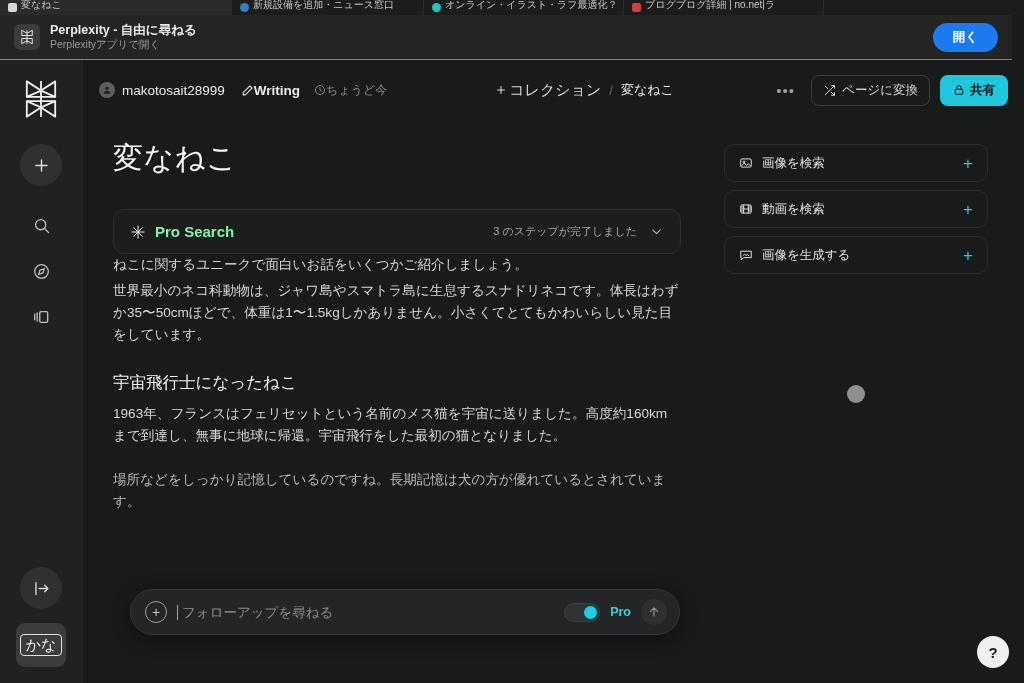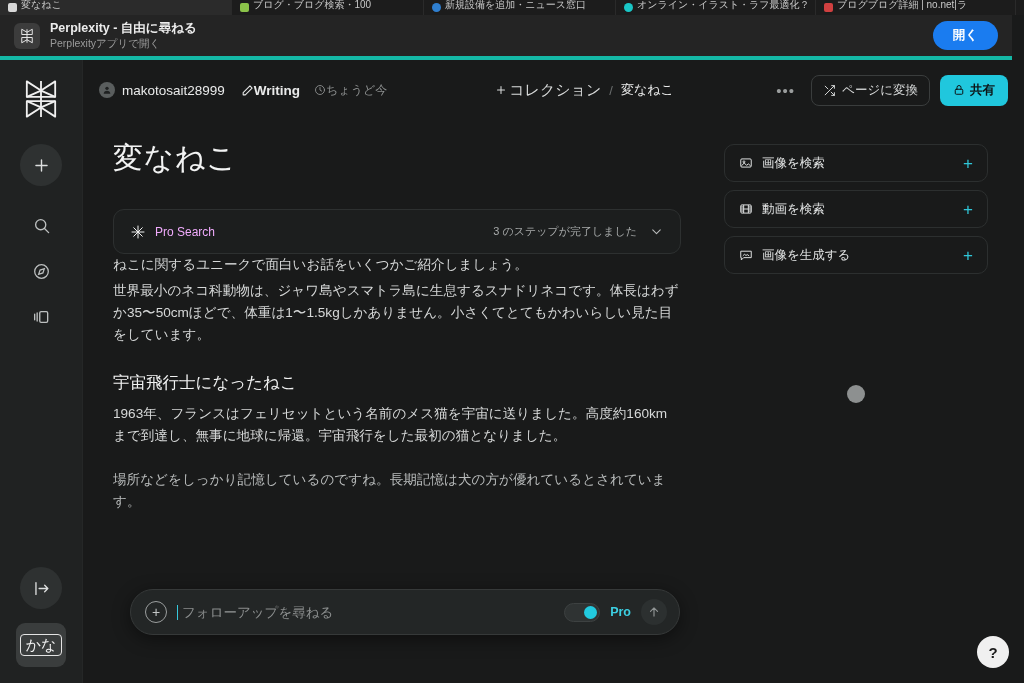--- a/index.html
+++ b/index.html
@@ -28,21 +28,21 @@
     width: 9px; height: 9px; border-radius: 2px; flex: none;
     display: inline-block;
   }
   .tab-label { transform: translateY(-3px); display:block; }
 
   
   .banner {
     position: absolute; top: 15px; left: 0; width: 1012px; height: 45px;
     background: #242424; display: flex; align-items: center;
     padding: 0 14px; gap: 10px;
-    border-bottom: 4px solid #14b8a6;
+    border-bottom: 1px solid #14b8a6;
   }
   .banner-logo {
     width: 26px; height: 26px; border-radius: 6px; background: #3c3c3c;
     display: flex; align-items: center; justify-content: center; flex: none;
   }
   .banner-text { display: flex; flex-direction: column; justify-content: center; }
   .banner-title { font-size: 12.5px; font-weight: bold; color: #ececec; line-height: 1.25; }
   .banner-sub { font-size: 10.5px; color: #9a9a9a; line-height: 1.25; }
   .banner-open {
     margin-left: auto; background: #1a7cf0; color: #fff;
@@ -122,21 +122,21 @@
   .page-title {
     font-size: 30px; color: #f2f3f3; font-weight: 400;
     letter-spacing: .5px; margin-bottom: 30px;
   }
   .pro-card {
     border: 1px solid #2d3030; border-radius: 11px;
     height: 45px; width: 568px; display: flex; align-items: center;
     padding: 0 16px; cursor: pointer; background: #1c1e1e;
   }
   .pro-card-left { display: flex; align-items: center; gap: 9px; }
-  .pro-card-title { font-size: 12px; color: #f0abfc; font-weight: 400; }
+  .pro-card-title { font-size: 15px; color: #86efac; font-weight: 700; }
   .pro-card-right { margin-left: auto; display: flex; align-items: center; gap: 12px; }
   .pro-steps { font-size: 11px; color: #a8abab; }
 
   .answer-head {
     display: flex; align-items: center; gap: 10px;
     margin-top: 36px; margin-bottom: 10px;
   }
   .answer-label { font-size: 15px; color: #eceded; }
   .para {
     font-size: 13.6px; line-height: 1.62; color: #d6d8d8;
@@ -209,24 +209,20 @@
   }
   svg { display: block; }
 </style>
 </head>
 <body>
 
 <div class="tabstrip">
   <div class="tab active" style="width:232px">
     <span class="favicon" style="background:#d8d8d8"></span>
     <span class="tab-label">変なねこ</span>
-  </div>
-  <div class="tab" style="width:192px">
-    <span class="favicon" style="background:#8bc34a"></span>
-    <span class="tab-label">ブログ・ブログ検索・100</span>
   </div>
   <div class="tab" style="width:192px">
     <span class="favicon" style="background:#2f7fd0;border-radius:50%"></span>
     <span class="tab-label">新規設備を追加・ニュース窓口</span>
   </div>
   <div class="tab" style="width:200px">
     <span class="favicon" style="background:#19c6c6;border-radius:50%"></span>
     <span class="tab-label">オンライン・イラスト・ラフ最適化？</span>
   </div>
   <div class="tab" style="width:200px">

